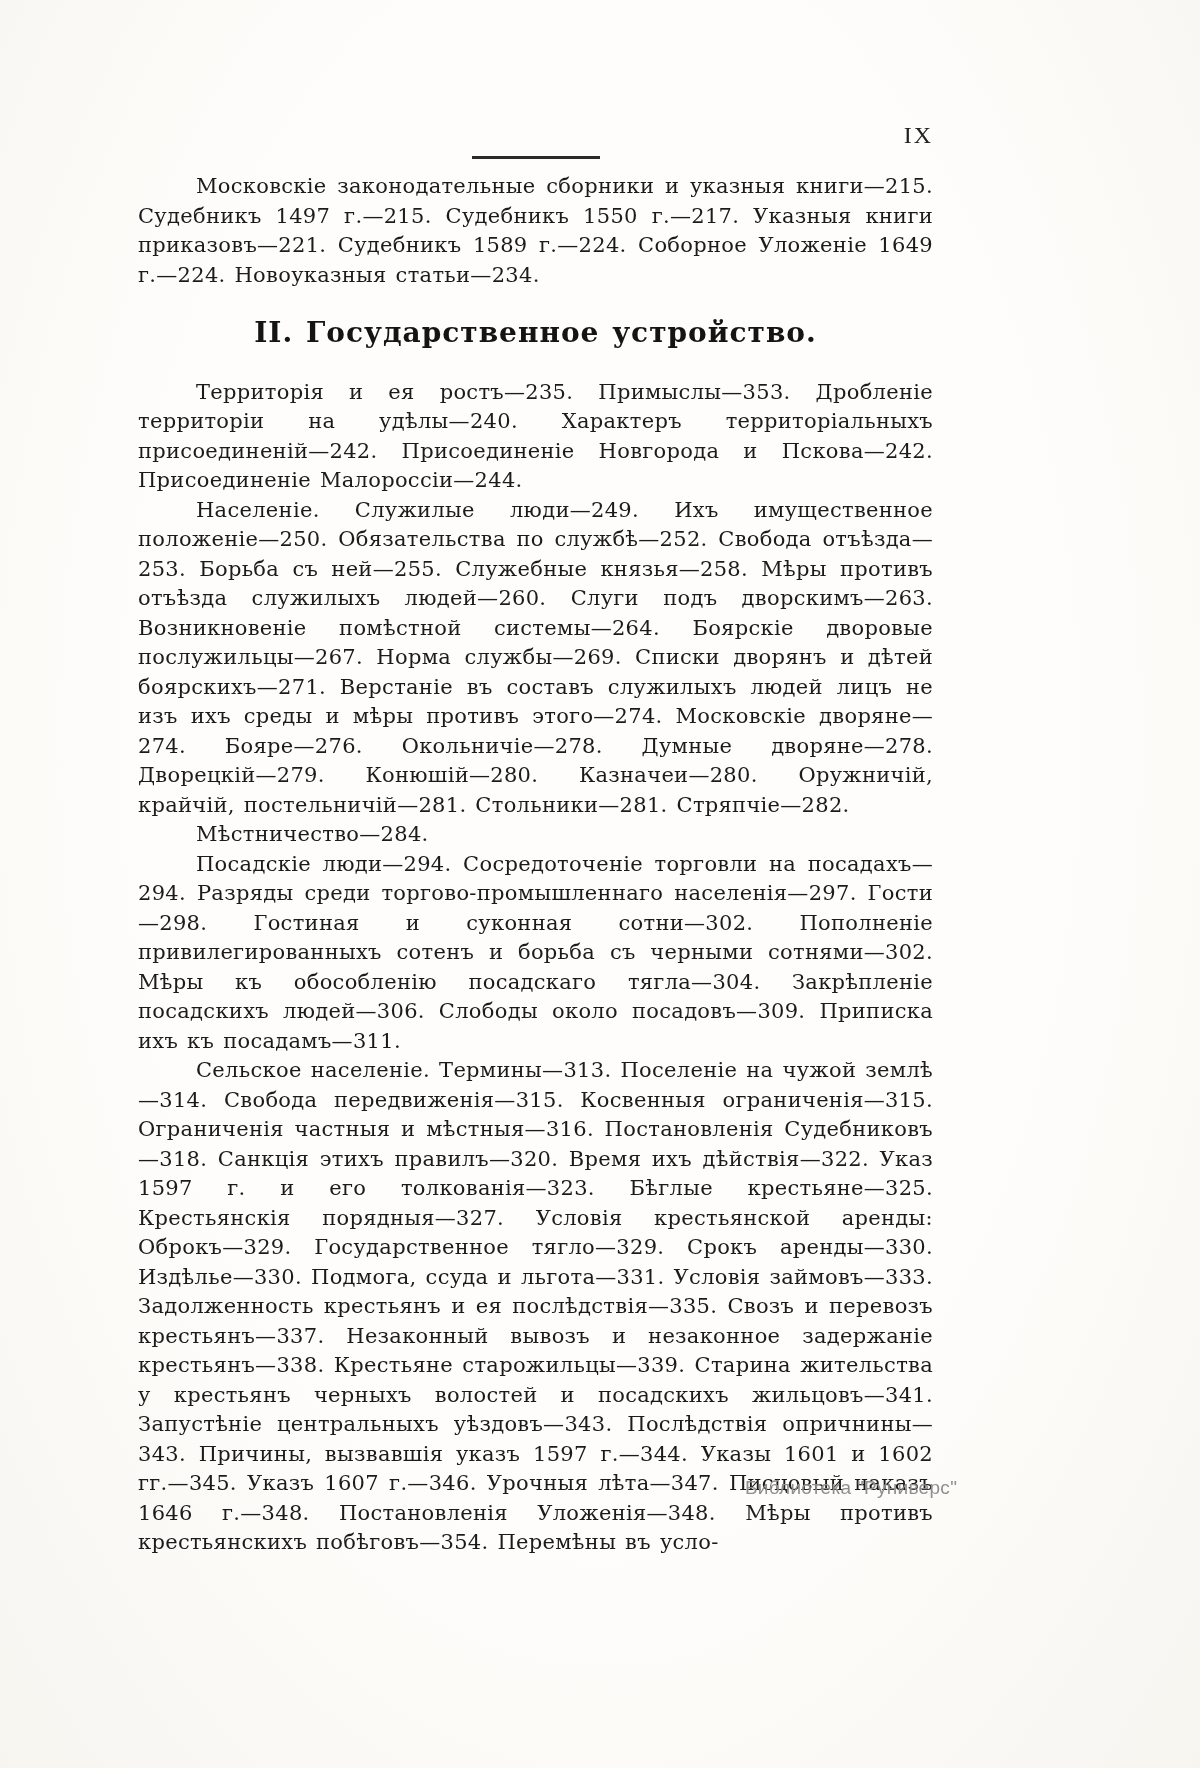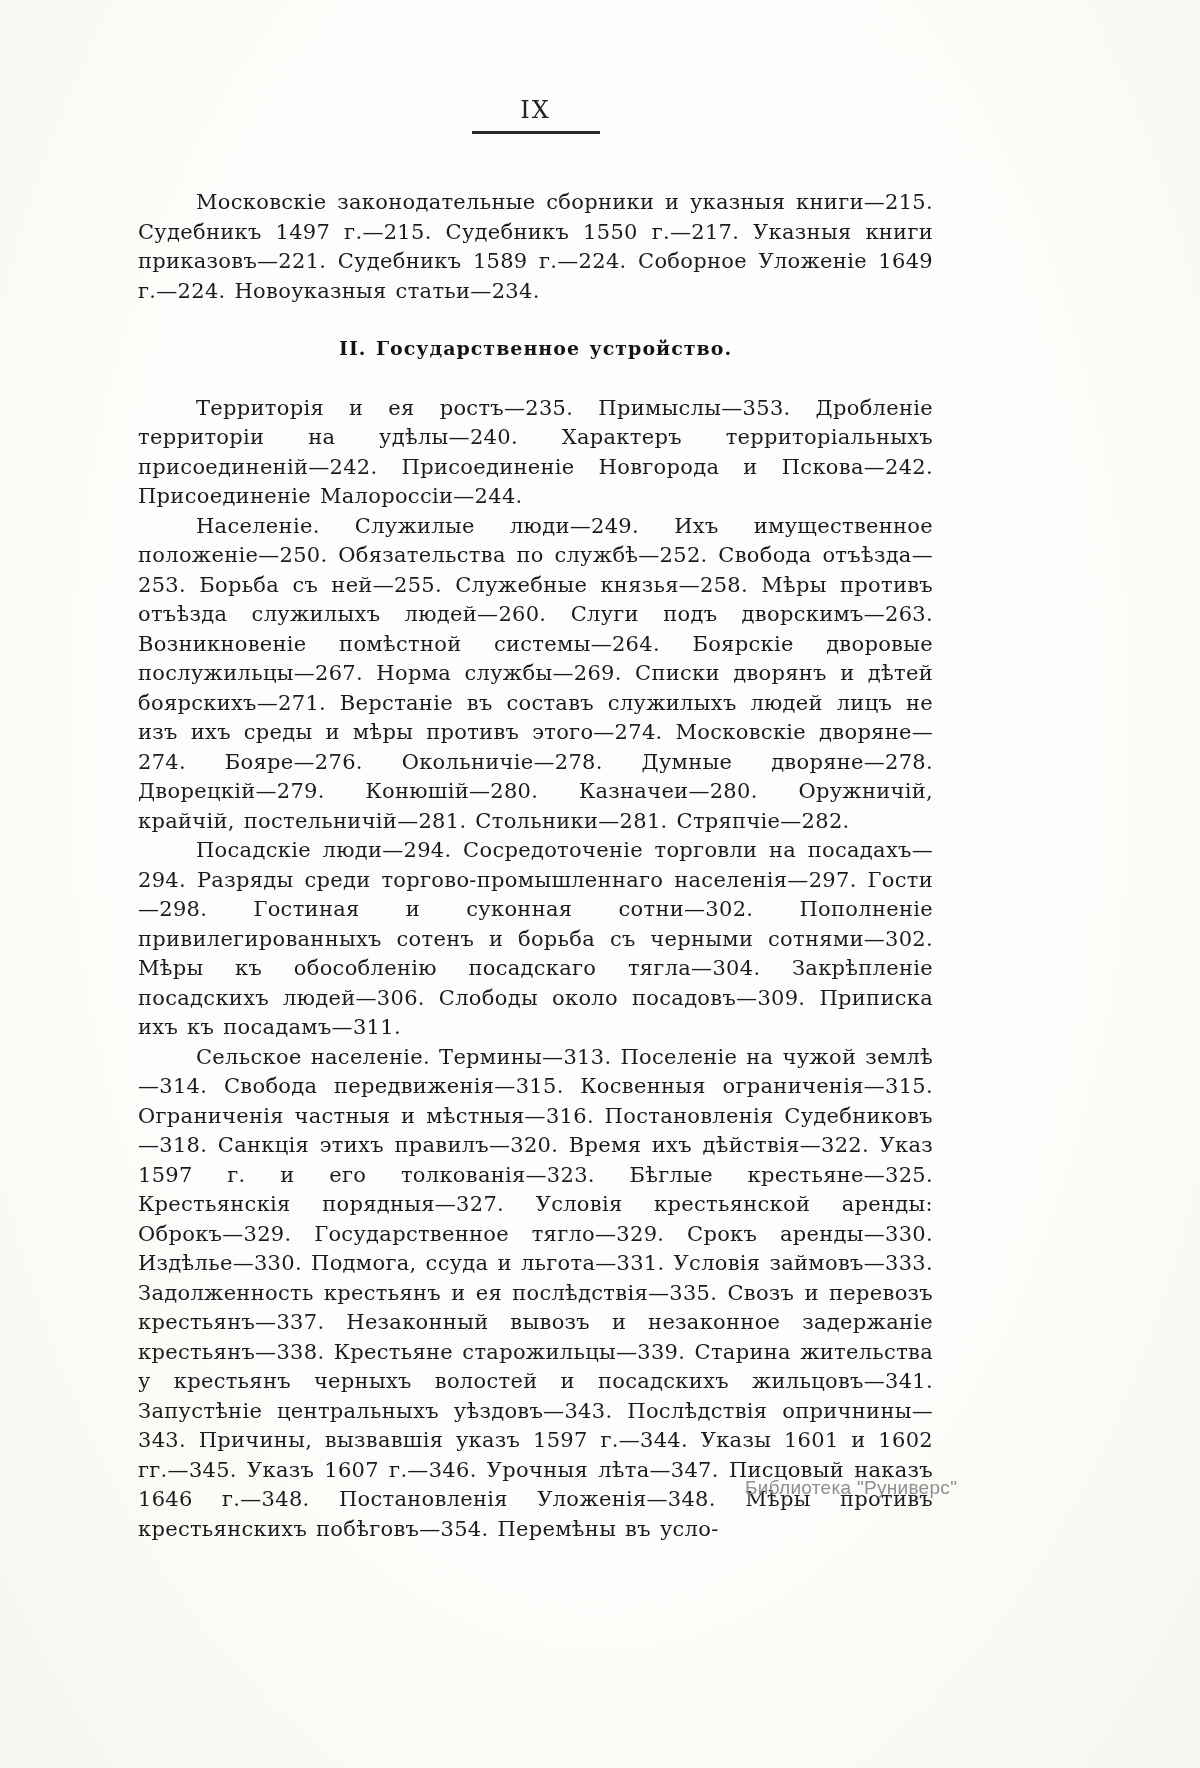--- a/index.html
+++ b/index.html
@@ -13,57 +13,58 @@
     height: 1768px;
     margin: 0 auto;
     background: radial-gradient(ellipse at 50% 42%, #fefdfb 55%, #f7f5f0 100%);
     overflow: hidden;
     color: #1c1c1c;
     font-family: "DejaVu Serif", "Liberation Serif", serif;
   }
   .page-number-wrap {
     position: absolute;
     left: 138px;
-    top: 96px;
+    top: 121px;
     width: 795px;
-    text-align: center;
+    text-align: right;
+    font-family: Liberation Serif, serif;
   }
   .page-number {
     font-size: 24px;
     letter-spacing: 2px;
     color: #222;
     line-height: 1.2;
   }
   .page-number-rule {
     width: 128px;
     height: 3px;
     background: #2a2a2a;
     margin: 6px auto 0 auto;
   }
   .text-block {
     position: absolute;
     left: 138px;
-    top: 188px;
+    top: 172px;
     width: 795px;
     font-size: 21px;
     line-height: 29.5px;
     text-align: justify;
     letter-spacing: 0.3px;
     word-spacing: 2px;
     color: #1b1b1b;
   }
   .para {
     margin: 0;
     text-indent: 58px;
   }
   .section-heading {
     margin: 28px 0 30px 0;
     text-align: center;
     text-indent: 0;
-    font-size: 19px;
+    font-size: 28px;
     font-weight: bold;
     letter-spacing: 1px;
     color: #141414;
   }
   .watermark {
     position: absolute;
     left: 745px;
     top: 1477px;
     font-family: "Liberation Sans", sans-serif;
     font-size: 19px;
@@ -84,20 +85,21 @@
   <div class="text-block">
 
     <p class="para">Московскіе законодательные сборники и указныя книги—215. Судебникъ 1497 г.—215. Судебникъ 1550 г.—217. Указныя книги приказовъ—221. Судебникъ 1589 г.—224. Соборное Уложеніе 1649 г.—224. Новоуказныя статьи—234.</p>
 
     <h2 class="section-heading">II. Государственное устройство.</h2>
 
     <p class="para">Территорія и ея ростъ—235. Примыслы—353. Дробленіе территоріи на удѣлы—240. Характеръ территоріальныхъ присоединеній—242. Присоединеніе Новгорода и Пскова—242. Присоединеніе Малороссіи—244.</p>
 
     <p class="para">Населеніе. Служилые люди—249. Ихъ имущественное положеніе—250. Обязательства по службѣ—252. Свобода отъѣзда—253. Борьба съ ней—255. Служебные князья—258. Мѣры противъ отъѣзда служилыхъ людей—260. Слуги подъ дворскимъ—263. Возникновеніе помѣстной системы—264. Боярскіе дворовые послужильцы—267. Норма службы—269. Списки дворянъ и дѣтей боярскихъ—271. Верстаніе въ составъ служилыхъ людей лицъ не изъ ихъ среды и мѣры противъ этого—274. Московскіе дворяне—274. Бояре—276. Окольничіе—278. Думные дворяне—278. Дворецкій—279. Конюшій—280. Казначеи—280. Оружничій, крайчій, постельничій—281. Стольники—281. Стряпчіе—282.</p>
 
+    <p class="para">Мѣстничество—284.</p>
 
     <p class="para">Посадскіе люди—294. Сосредоточеніе торговли на посадахъ—294. Разряды среди торгово-промышленнаго населенія—297. Гости—298. Гостиная и суконная сотни—302. Пополненіе привилегированныхъ сотенъ и борьба съ черными сотнями—302. Мѣры къ обособленію посадскаго тягла—304. Закрѣпленіе посадскихъ людей—306. Слободы около посадовъ—309. Приписка ихъ къ посадамъ—311.</p>
 
     <p class="para">Сельское населеніе. Термины—313. Поселеніе на чужой землѣ—314. Свобода передвиженія—315. Косвенныя ограниченія—315. Ограниченія частныя и мѣстныя—316. Постановленія Судебниковъ—318. Санкція этихъ правилъ—320. Время ихъ дѣйствія—322. Указ 1597 г. и его толкованія—323. Бѣглые крестьяне—325. Крестьянскія порядныя—327. Условія крестьянской аренды: Оброкъ—329. Государственное тягло—329. Срокъ аренды—330. Издѣлье—330. Подмога, ссуда и льгота—331. Условія займовъ—333. Задолженность крестьянъ и ея послѣдствія—335. Свозъ и перевозъ крестьянъ—337. Незаконный вывозъ и незаконное задержаніе крестьянъ—338. Крестьяне старожильцы—339. Старина жительства у крестьянъ черныхъ волостей и посадскихъ жильцовъ—341. Запустѣніе центральныхъ уѣздовъ—343. Послѣдствія опричнины—343. Причины, вызвавшія указъ 1597 г.—344. Указы 1601 и 1602 гг.—345. Указъ 1607 г.—346. Урочныя лѣта—347. Писцовый наказъ 1646 г.—348. Постановленія Уложенія—348. Мѣры противъ крестьянскихъ побѣговъ—354. Перемѣны въ усло-</p>
 
   </div>
 
   <div class="watermark">Библиотека "Руниверс"</div>
 
 </div>

